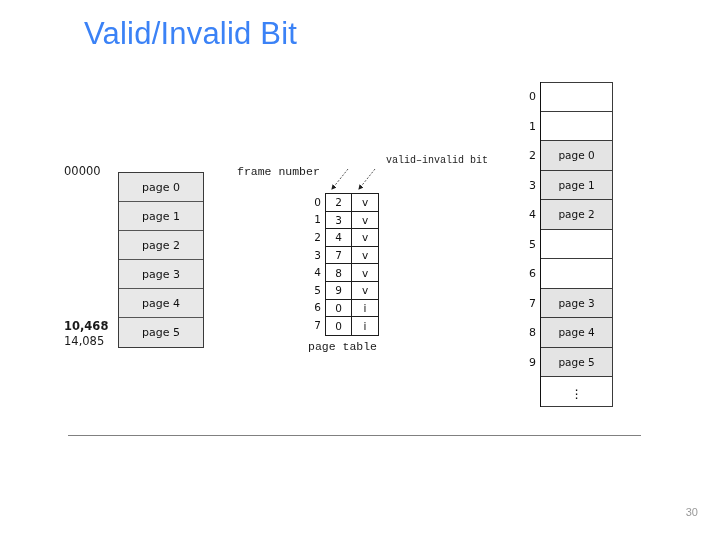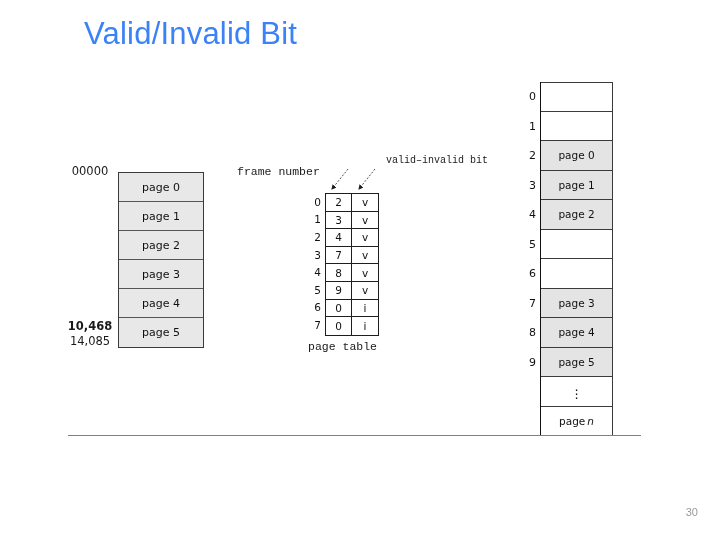--- a/index.html
+++ b/index.html
@@ -57,21 +57,21 @@
     color: #111111;
   }
   #logical-memory .lm-row:last-child { border-bottom: none; }
 
   .addr-label {
     position: absolute;
     font-family: "DejaVu Sans", sans-serif;
     font-size: 11.5px;
     color: #1a1a1a;
     white-space: nowrap;
-    text-align: center;
+    text-align: left;
     width: 52px;
   }
   #addr-top    { left: 64px; top: 164px; }
   #addr-mid    { left: 64px; top: 319px; font-weight: bold; }
   #addr-bottom { left: 64px; top: 334px; }
 
   
   #page-table-wrap {
     position: absolute;
     left: 305px;
@@ -338,20 +338,16 @@
     <div class="pm-row filled">
       <span>page 5</span>
     </div>
     <div class="pm-row">
       <div class="vdots">
         <span>.</span>
         <span>.</span>
         <span>.</span>
       </div>
     </div>
-    <div class="pm-row">
-      <span>page </span>
-      <span class="ital">n</span>
-    </div>
   </div>
 
 <div id="footer-rule"></div>
 <div id="page-number">30</div>
 
 </body></html>

